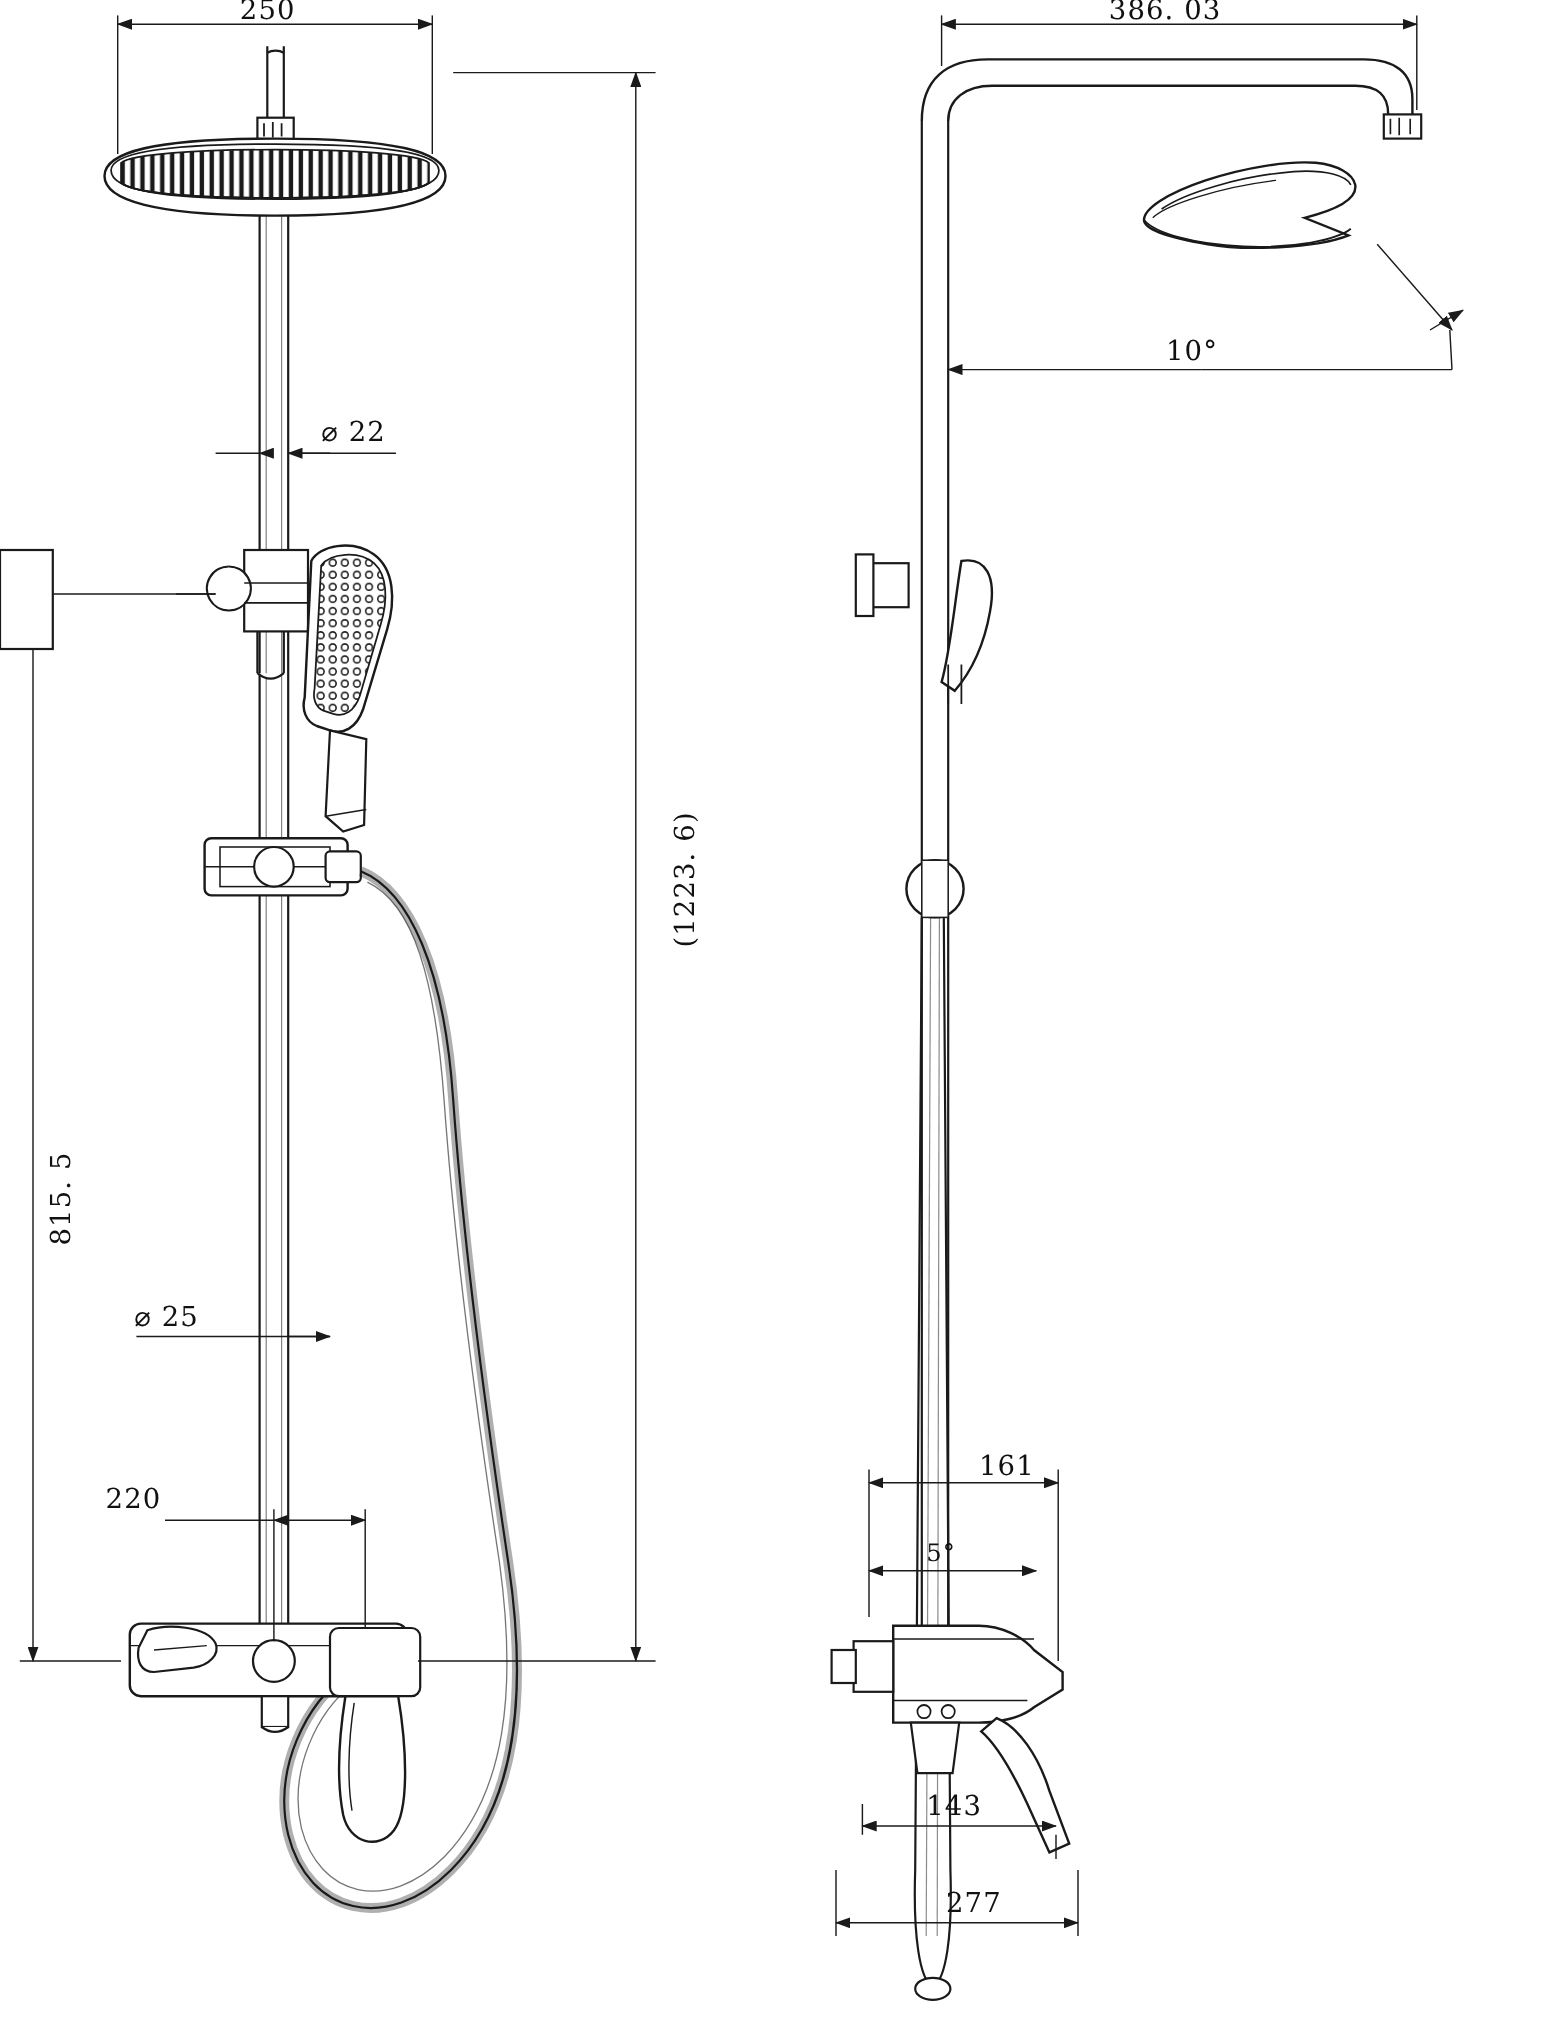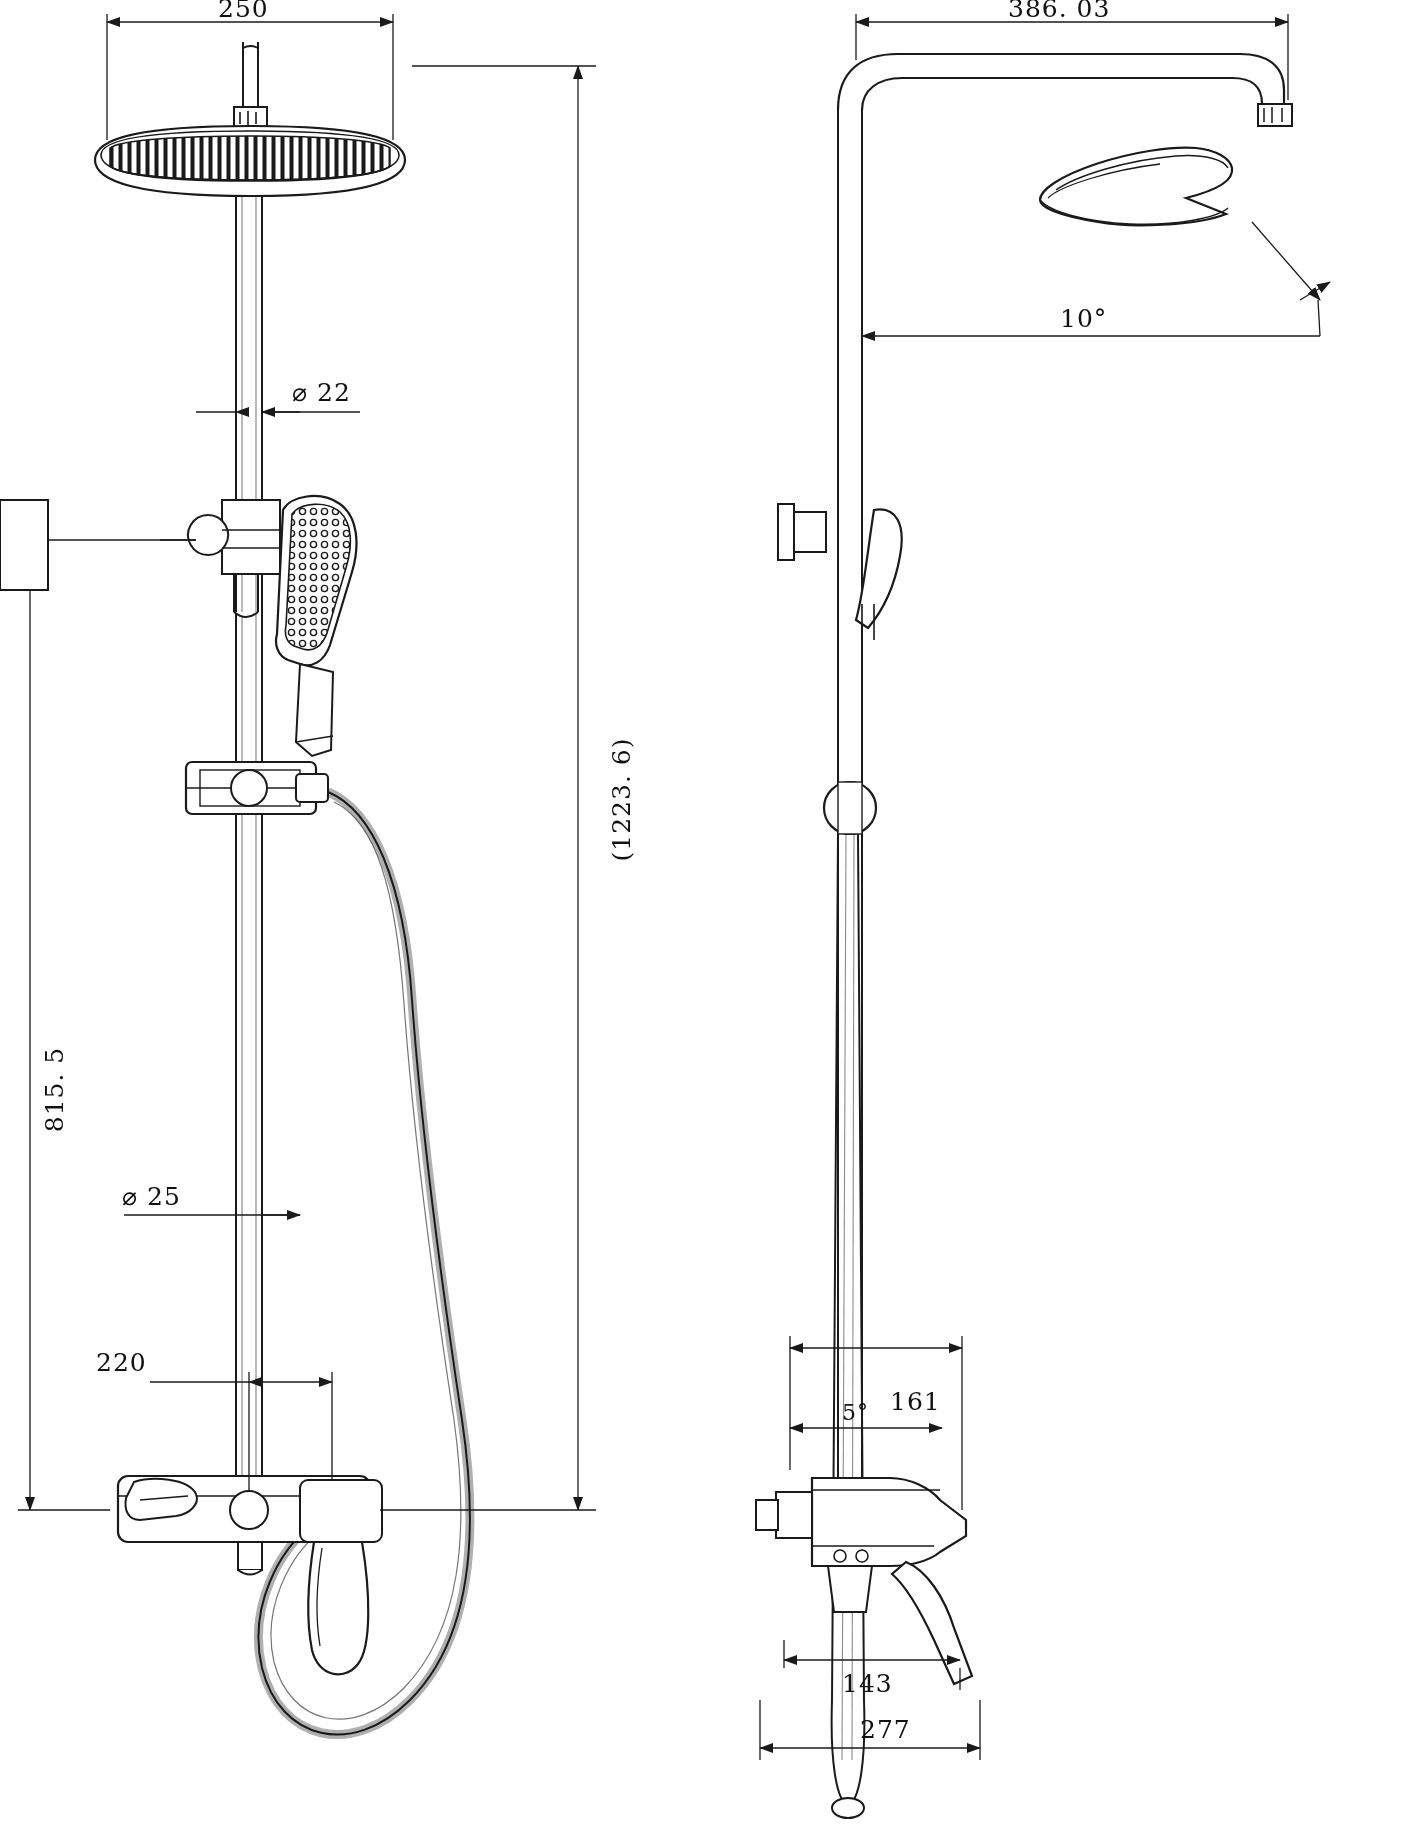--- a/index.html
+++ b/index.html
@@ -271,19 +271,19 @@
 <div class="dim-text rot-ccw" style="left:12px; top:1075px;">815. 5</div>
 
 <div class="dim-text" style="left:122px; top:1182px;">⌀ 25</div>
 
 <div class="dim-text" style="left:96px; top:1348px;">220</div>
 
 <div class="dim-text" style="left:1008px; top:-6px;">386. 03</div>
 
 <div class="dim-text" style="left:1060px; top:304px;">10°</div>
 
-<div class="dim-text" style="left:890px; top:1387px;">161</div>
+<div class="dim-text" style="left:890px; top:1318px;">161</div>
 
 <div class="dim-text small" style="left:842px; top:1400px;">5°</div>
 
-<div class="dim-text" style="left:842px; top:1627px;margin-top:42px;">143</div>
+<div class="dim-text" style="left:842px; top:1627px;">143</div>
 
 <div class="dim-text" style="left:860px; top:1715px;">277</div>
 
 </body></html>

